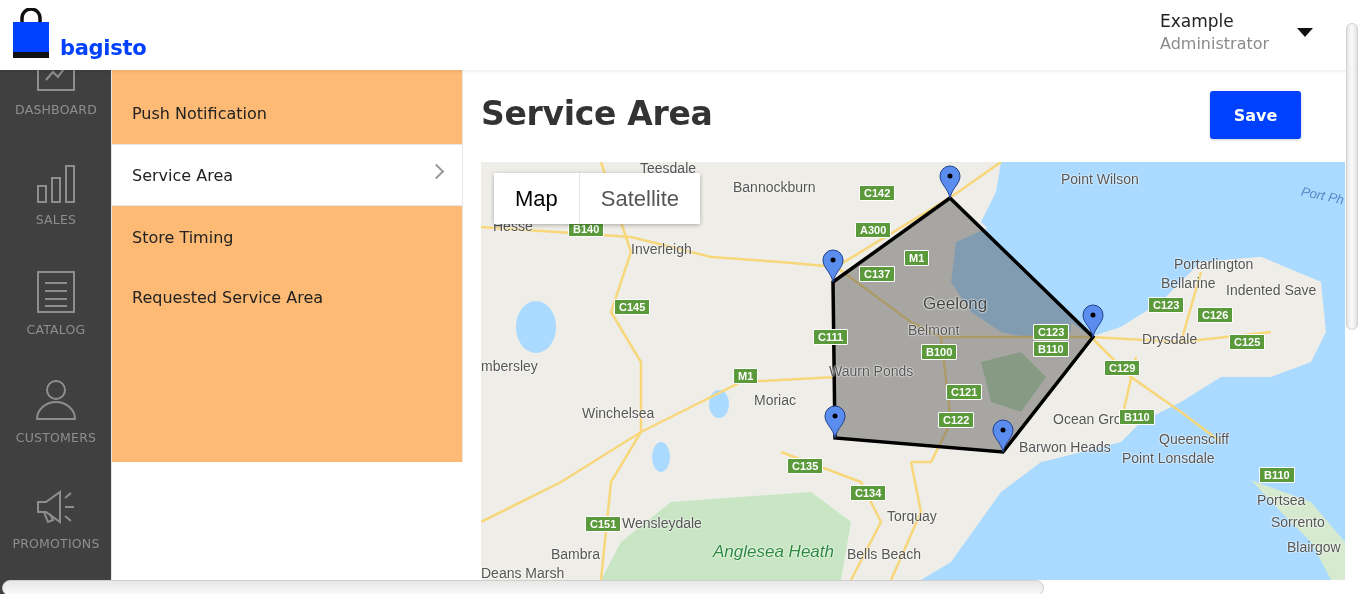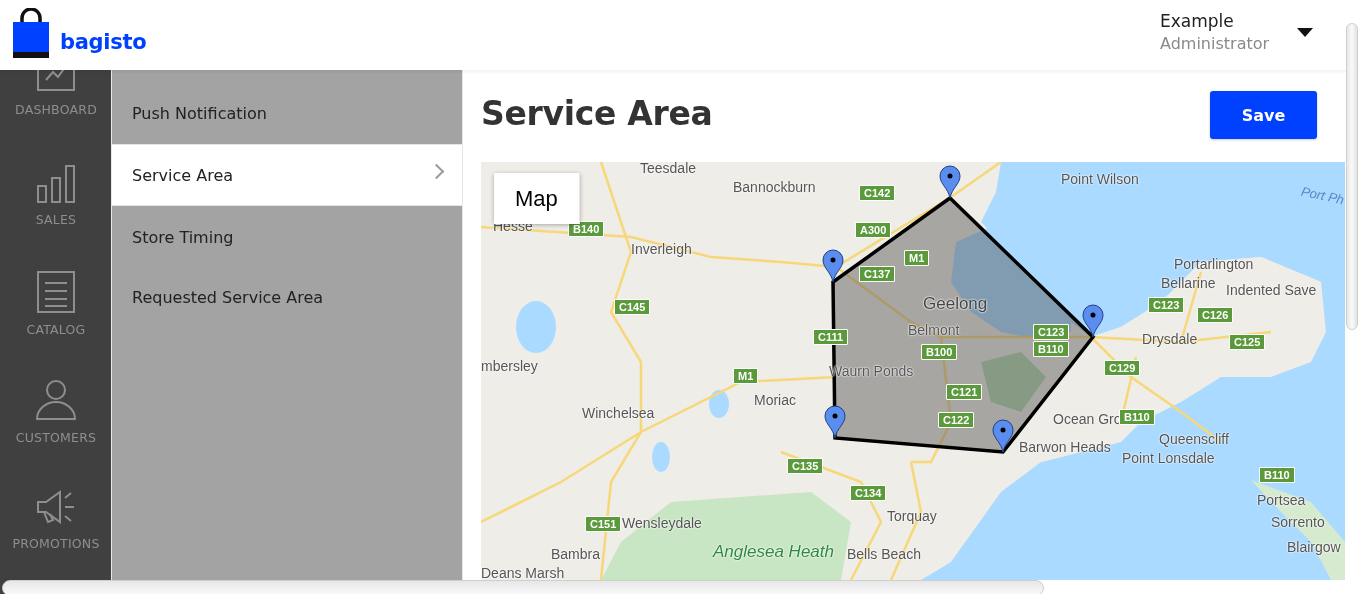--- a/index.html
+++ b/index.html
@@ -1,37 +1,37 @@
 <!DOCTYPE html>
 <html><head>
 <meta charset="utf-8">
 <style>
   * { box-sizing: border-box; margin: 0; padding: 0; }
   html, body { width: 1359px; height: 594px; overflow: hidden; background: #fff; font-family: "DejaVu Sans", sans-serif; }
   .topbar { position: absolute; left: 0; top: 0; width: 1359px; height: 70px; background: #fff; box-shadow: 0 2px 3px rgba(0,0,0,0.06); z-index: 5; }
   .logo { position: absolute; left: 12px; top: 8px; display: flex; align-items: flex-end; }
-  .logo-text { margin-left: 10px; font-size: 21px; font-weight: bold; color: #0041ff; margin-bottom: 6px; letter-spacing: -0.3px; }
+  .logo-text { margin-left: 10px; font-size: 21px; font-weight: bold; color: #0041ff; letter-spacing: -0.3px; }
   .user { position: absolute; left: 1160px; top: 10px; }
   .user-name { font-size: 17px; color: #222; line-height: 22px; }
   .user-role { font-size: 16px; color: #8a8a8a; line-height: 24px; }
   .caret { position: absolute; left: 1297px; top: 28px; width: 0; height: 0; border-left: 8px solid transparent; border-right: 8px solid transparent; border-top: 9px solid #111; }
 
   .nav { position: absolute; left: 0; top: 70px; width: 112px; height: 524px; background: #404040; border-right: 1px solid #e8e8e8; overflow: hidden; }
   .nav-item { position: absolute; left: 0; width: 112px; text-align: center; }
   .nav-item svg { display: block; margin: 0 auto; }
   .nav-label { display: block; font-size: 12.5px; color: #8e8e8e; margin-top: 8px; letter-spacing: 0.2px; }
 
-  .subnav { position: absolute; left: 112px; top: 70px; width: 351px; height: 524px; background: #a3a3a3; border-right: 1px solid #e6e6e6; }
+  .subnav { position: absolute; left: 112px; top: 70px; width: 351px; height: 392px; background: #fdba74; border-right: 1px solid #e6e6e6; }
   .sub-item { position: absolute; left: 0; width: 350px; height: 62px; display: flex; align-items: center; padding-left: 20px; font-size: 16px; color: #222; }
   .sub-item.active { background: #fff; border-top: 1px solid #e6e6e6; border-bottom: 1px solid #e6e6e6; }
   .chev { position: absolute; right: 20px; top: 21px; width: 11px; height: 11px; border-right: 2.5px solid #9a9a9a; border-bottom: 2.5px solid #9a9a9a; transform: rotate(-45deg); }
 
   .content { position: absolute; left: 463px; top: 70px; width: 896px; height: 524px; background: #fff; }
   .page-title { position: absolute; left: 18px; top: 24px; font-size: 33px; color: #333; letter-spacing: -0.3px; }
-  .save-btn { position: absolute; left: 747px; top: 21px; width: 107px; height: 48px; background: #0041ff; color: #fff; border: none; border-radius: 3px; font-size: 16px; font-weight: bold; font-family: "DejaVu Sans", sans-serif; box-shadow: 0 1px 3px rgba(0,0,0,0.2); }
+  .save-btn { position: absolute; left: 747px; top: 21px; width: 91px; height: 48px; background: #0041ff; color: #fff; border: none; border-radius: 3px; font-size: 16px; font-weight: bold; font-family: "DejaVu Sans", sans-serif; box-shadow: 0 1px 3px rgba(0,0,0,0.2); }
 
   .map { position: absolute; left: 18px; top: 92px; width: 864px; height: 418px; overflow: hidden; background: #efede8; }
   .map svg.base { position: absolute; left: 0; top: 0; }
   .maptype { position: absolute; left: 13px; top: 11px; height: 51px; display: flex; background: #fff; border-radius: 2px; box-shadow: 0 1px 4px rgba(0,0,0,0.3); z-index: 3; }
   .maptype button { border: none; background: #fff; font-family: "Liberation Sans", sans-serif; font-size: 22px; padding: 0 21px; height: 51px; cursor: pointer; }
   .maptype .mt-map { color: #000; border-right: 1px solid #e6e6e6; }
   .maptype .mt-sat { color: #565656; }
   .lbl { position: absolute; font-family: "Liberation Sans", sans-serif; font-size: 14px; color: #555; white-space: nowrap; text-shadow: 0 0 2px #fff, 0 0 2px #fff; z-index: 2; }
   .lbl.big { font-size: 17px; color: #444; }
   .lbl.park { color: #2c8a3e; font-style: italic; font-size: 17px; line-height: 17px; text-align: center; }
@@ -176,20 +176,21 @@
           <circle cx="0" cy="-22" r="2.5" fill="#000"></circle>
         </g>
       <g transform="translate(522,290)">
           <path d="M0 0 C-2 -10 -10 -14 -10 -22 A10 10 0 0 1 10 -22 C10 -14 2 -10 0 0 Z" fill="#5b8def" stroke="#1f3f8a" stroke-width="1"></path>
           <circle cx="0" cy="-22" r="2.5" fill="#000"></circle>
         </g>
     </svg>
 
     <div class="maptype">
       <button class="mt-map">Map</button>
+      <button class="mt-sat">Satellite</button>
     </div>
 
     <span class="lbl" style="left:159px;top:-2px;">Teesdale</span>
     <span class="lbl" style="left:252px;top:17px;">Bannockburn</span>
     <span class="lbl" style="left:580px;top:9px;">Point Wilson</span>
     <span class="lbl water" style="left:820px;top:26px;">Port Ph</span>
     <span class="lbl" style="left:12px;top:56px;">Hesse</span>
     <span class="lbl" style="left:150px;top:79px;">Inverleigh</span>
     <span class="lbl big" style="left:442px;top:132px;">Geelong</span>
     <span class="lbl" style="left:427px;top:160px;">Belmont</span>

